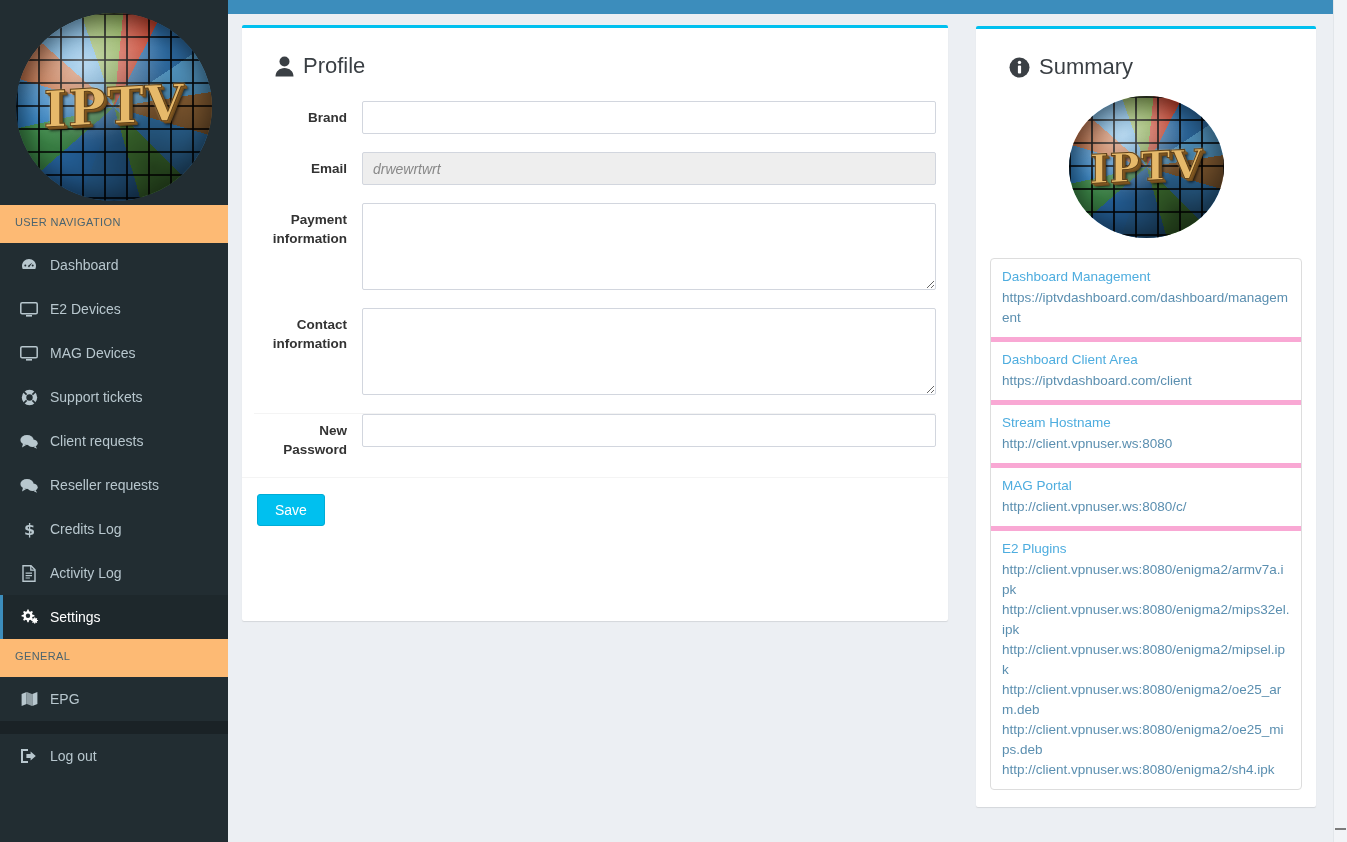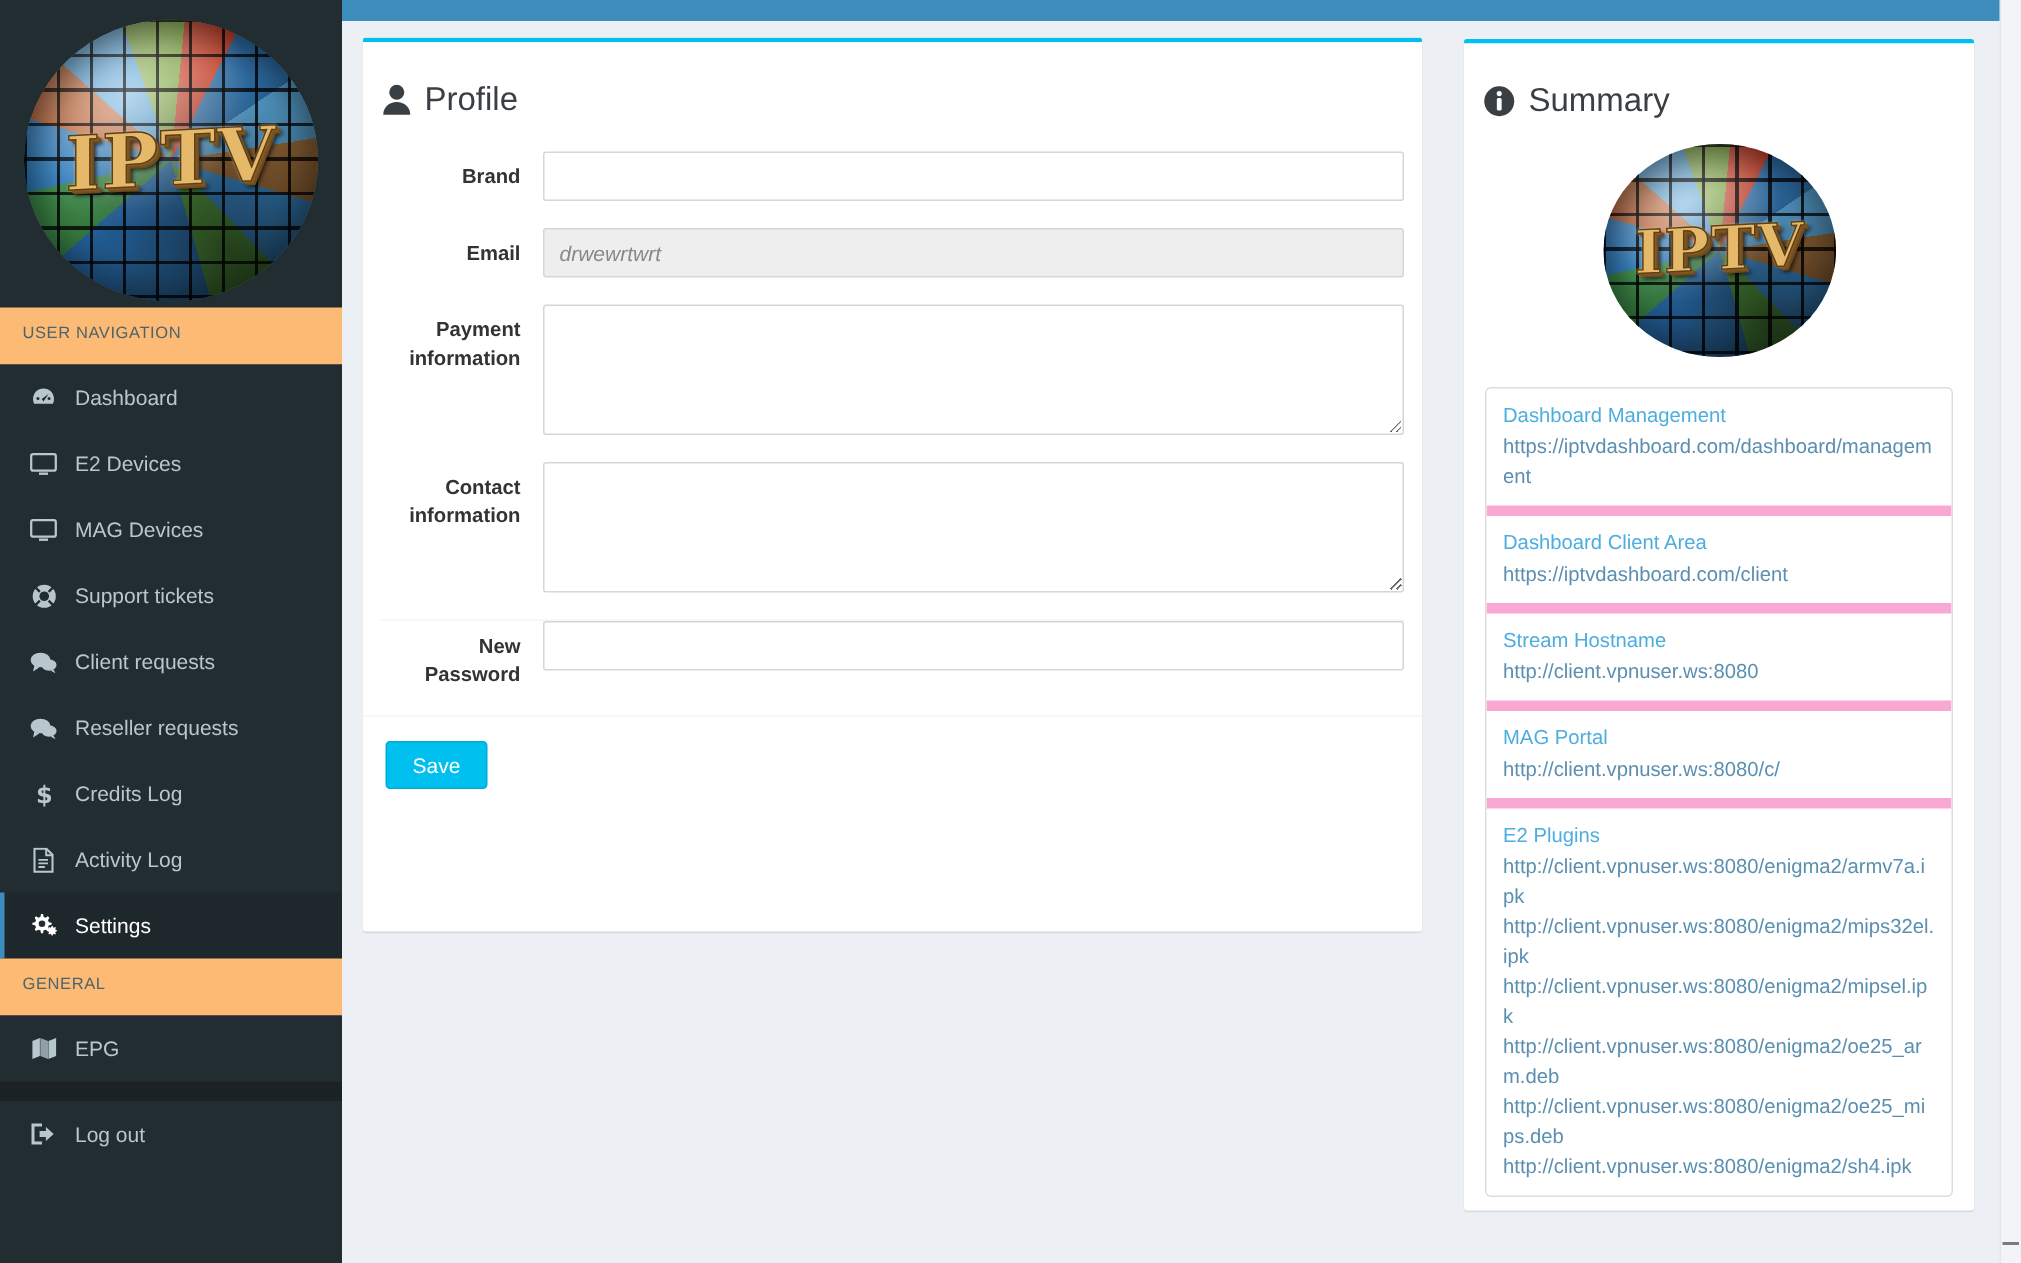--- a/index.html
+++ b/index.html
@@ -123,20 +123,21 @@
     border-radius: 2px;
     box-shadow: 0 1px 1px rgba(0,0,0,.1);
   }
   .card-title {
     display: flex;
     align-items: center;
     padding: 25px 0 0 13px;
     font-size: 22px;
     color: #3a3f44;
     font-weight: normal;
+    margin-left: 20px;
   }
   .card-title .tico {
     margin-right: 9px;
     display: inline-flex;
     color: #3a3f44;
   }
   
   .profile-card {
     position: absolute;
     left: 14px; top: 11px;
@@ -209,21 +210,21 @@
   .summary-logo .globe { width: 155px; height: 142px; }
   .summary-logo .globe-word { font-size: 40px; }
   .list-group {
     margin: 0 14px 16px 14px;
     border: 1px solid #ddd;
     border-radius: 4px;
     overflow: hidden;
   }
   .list-item {
     padding: 8px 11px 9px 11px;
-    border-bottom: 7px solid #f9a8d4;
+    border-bottom: 5px solid #f9a8d4;
     font-size: 13.5px;
     line-height: 20px;
   }
   .list-item:last-child { border-bottom: none; }
   .li-title { color: #4eaddf; display: block; margin-bottom: 1px; }
   .li-url { color: #5b8fb0; word-break: break-all; display: block; }
   
   .page-gutter {
     position: absolute;
     top: 0; left: 1333px;

